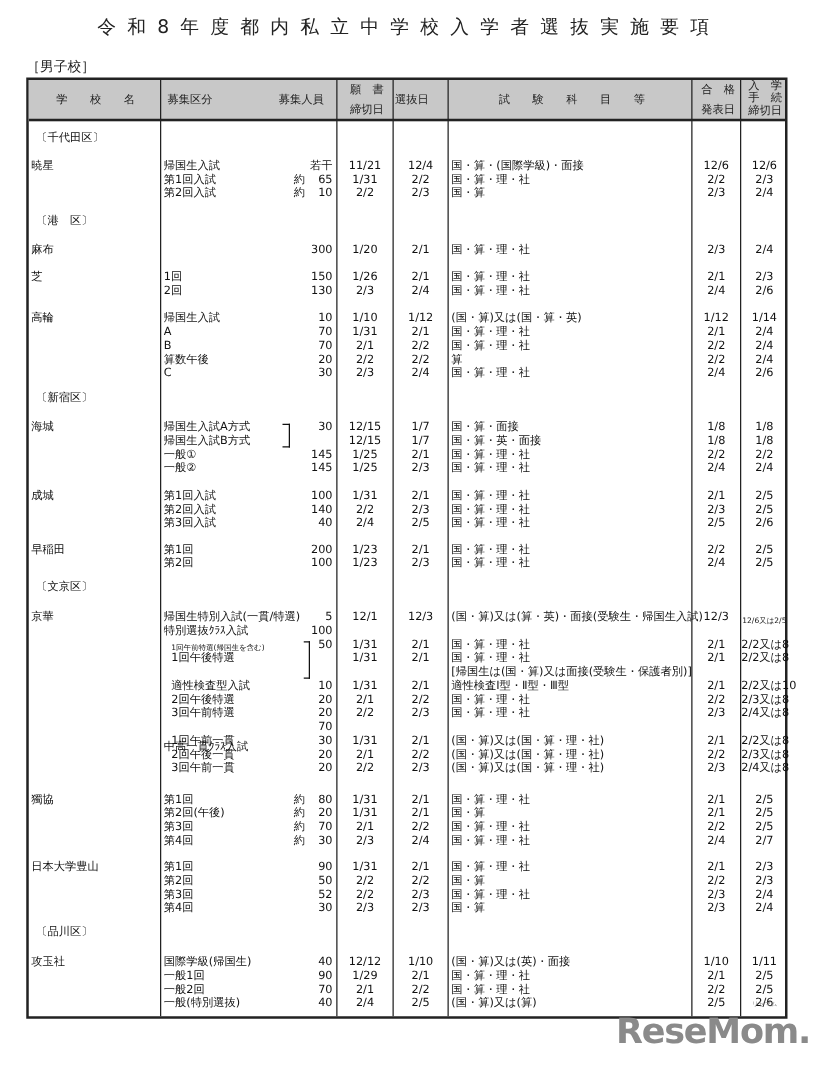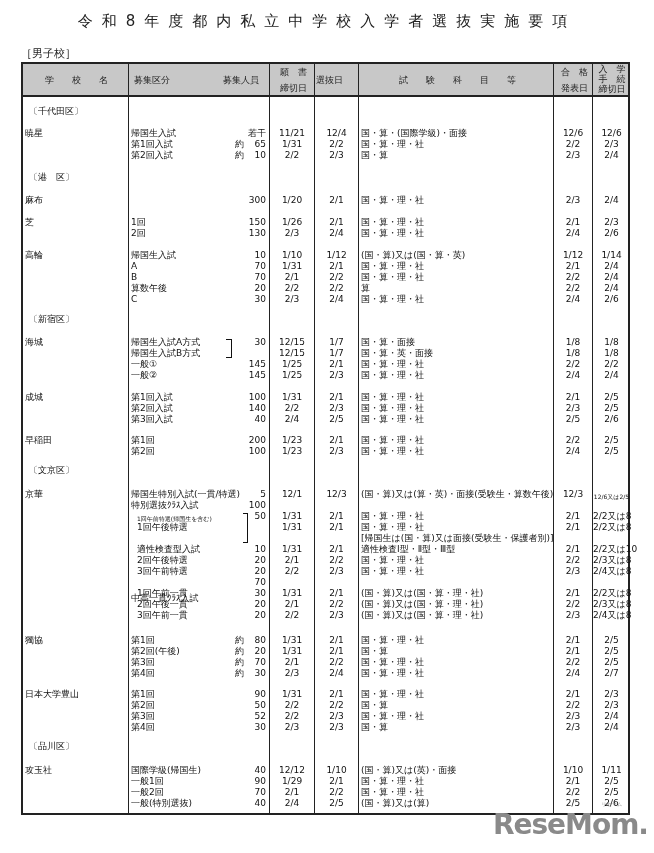--- a/index.html
+++ b/index.html
@@ -205,21 +205,21 @@
       <div class="cell c" style="left:247px;width:44px;top:382px;">1/23</div>
       <div class="cell c" style="left:292px;width:43px;top:382px;">2/3</div>
       <div class="cell" style="left:338px;top:382px;">国・算・理・社</div>
       <div class="cell c" style="left:531px;width:38px;top:382px;">2/4</div>
       <div class="cell c" style="left:570px;width:37px;top:382px;">2/5</div>
       <div class="cell" style="left:2px;top:425px;">京華</div>
       <div class="cell" style="left:108px;top:425px;">帰国生特別入試(一貫/特選)</div>
       <div class="cell r" style="left:210px;width:33px;top:425px;">5</div>
       <div class="cell c" style="left:247px;width:44px;top:425px;">12/1</div>
       <div class="cell c" style="left:292px;width:43px;top:425px;">12/3</div>
-      <div class="cell" style="left:338px;top:425px;">(国・算)又は(算・英)・面接(受験生・算数午後)</div>
+      <div class="cell" style="left:338px;top:425px;">(国・算)又は(算・英)・面接(受験生・帰国生入試)</div>
       <div class="cell c" style="left:531px;width:38px;top:425px;">12/3</div>
       <div class="cell c small" style="left:570px;width:37px;top:427px;">12/6又は2/5</div>
       <div class="cell" style="left:108px;top:436px;">特別選抜ｸﾗｽ入試</div>
       <div class="cell r" style="left:210px;width:33px;top:436px;">100</div>
       <div class="cell c" style="left:247px;width:44px;top:436px;"></div>
       <div class="cell c" style="left:292px;width:43px;top:436px;"></div>
       <div class="cell" style="left:338px;top:436px;"></div>
       <div class="cell c" style="left:531px;width:38px;top:436px;"></div>
       <div class="cell c" style="left:570px;width:37px;top:436px;"></div>
       <div class="cell small" style="left:114px;top:449px;">1回午前特選(帰国生を含む)</div>

